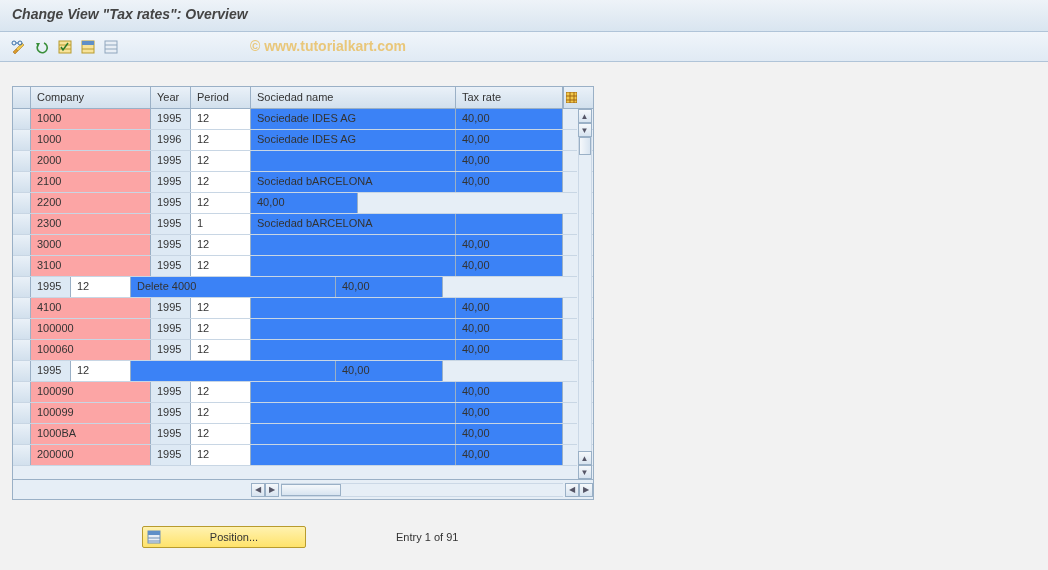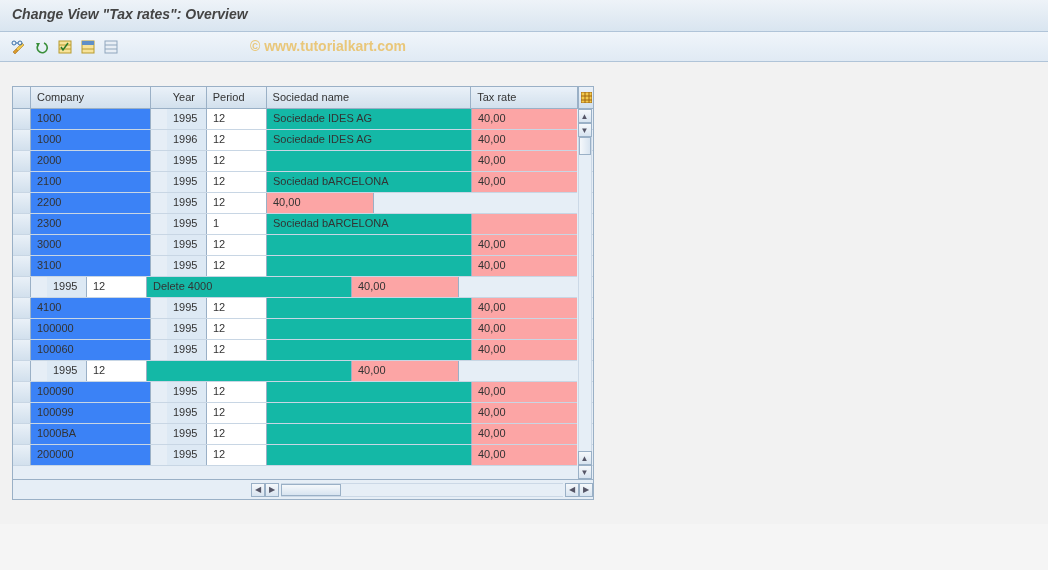--- a/index.html
+++ b/index.html
@@ -103,25 +103,25 @@
     }
     .row-selector {
       width: 18px;
       background: linear-gradient(to bottom, #eaf1f8, #d2e0ed);
       border-right: 1px solid #9ab0c6;
       cursor: pointer;
     }
     .grid-header-row .row-selector {
       background: linear-gradient(to bottom, #eaf1f8, #d2e0ed);
     }
-    .c-company { width: 120px; background: #3b82f6; }
-    .c-year { width: 40px; background: #dde9f4; margin-left: 16px; }
+    .c-company { width: 120px; background: #fca5a5; }
+    .c-year { width: 40px; background: #dde9f4; }
     .c-period { width: 60px; background: #fff; }
-    .c-name { width: 205px; background: #14b8a6; }
-    .c-taxrate { width: 107px; background: #fca5a5; }
+    .c-name { width: 205px; background: #3b82f6; }
+    .c-taxrate { width: 107px; background: #3b82f6; }
     .grid-header-row .c-company,
     .grid-header-row .c-year,
     .grid-header-row .c-period,
     .grid-header-row .c-name,
     .grid-header-row .c-taxrate {
       background: linear-gradient(to bottom, #eaf1f8, #d2e0ed);
     }
     .config-col {
       width: 15px;
       background: linear-gradient(to bottom, #eaf1f8, #d2e0ed);
@@ -450,13 +450,25 @@
       <div class="sbtn">◀</div>
       <div class="sbtn">▶</div>
       <div class="htrack">
         <div class="hthumb"></div>
       </div>
       <div class="sbtn">◀</div>
       <div class="sbtn">▶</div>
     </div>
   </div>
 
+  <div class="footer-row">
+    <div class="position-btn">
+      <svg width="14" height="14">
+        <rect x="1" y="1" width="12" height="12" fill="#e8eef5" stroke="#6f8fb5"></rect>
+        <rect x="1" y="1" width="12" height="4" fill="#5f8fc7"></rect>
+        <line x1="1" y1="8" x2="13" y2="8" stroke="#6f8fb5"></line>
+        <line x1="1" y1="11" x2="13" y2="11" stroke="#6f8fb5"></line>
+      </svg>
+      <span class="pos-text">Position...</span>
+    </div>
+    <span class="entry-status">Entry 1 of 91</span>
+  </div>
 </div>
 
 </body></html>

